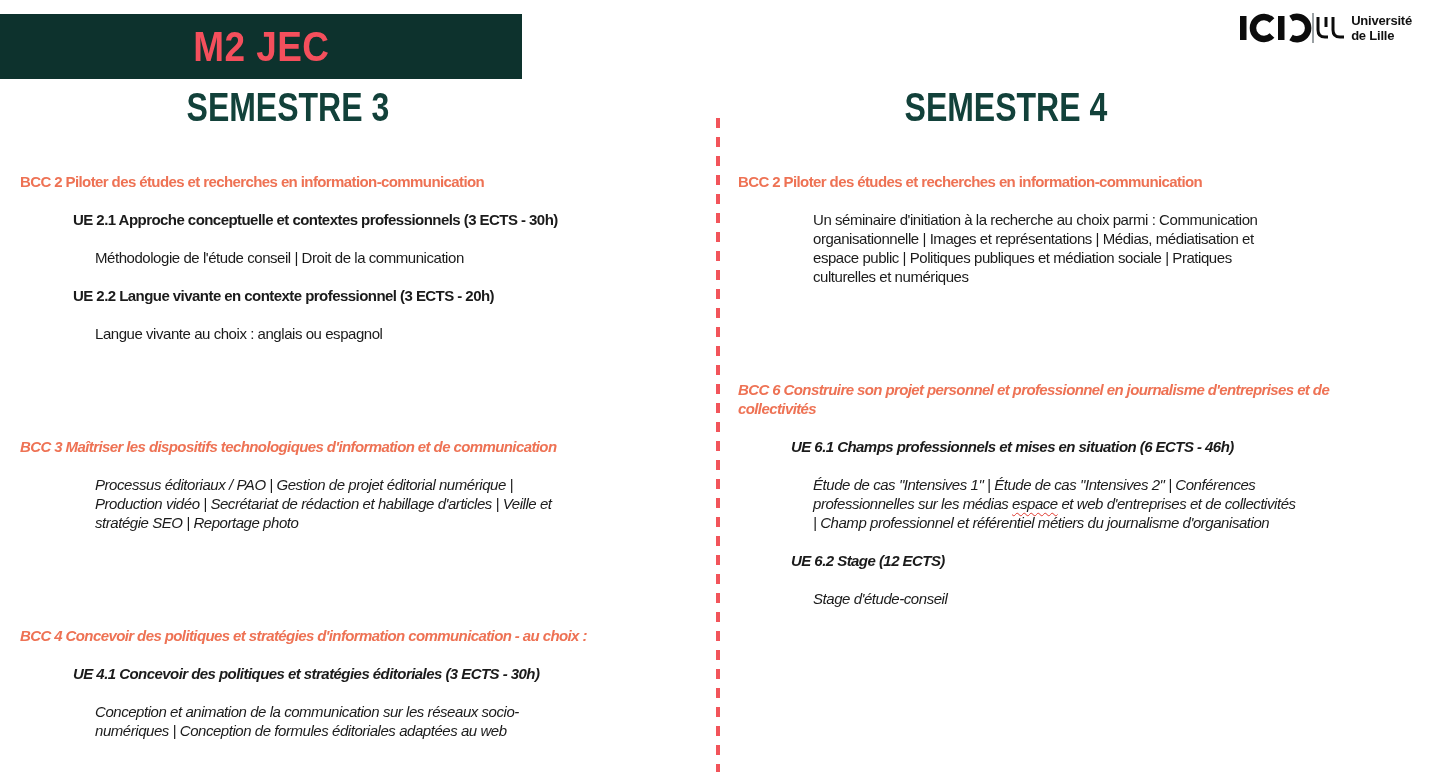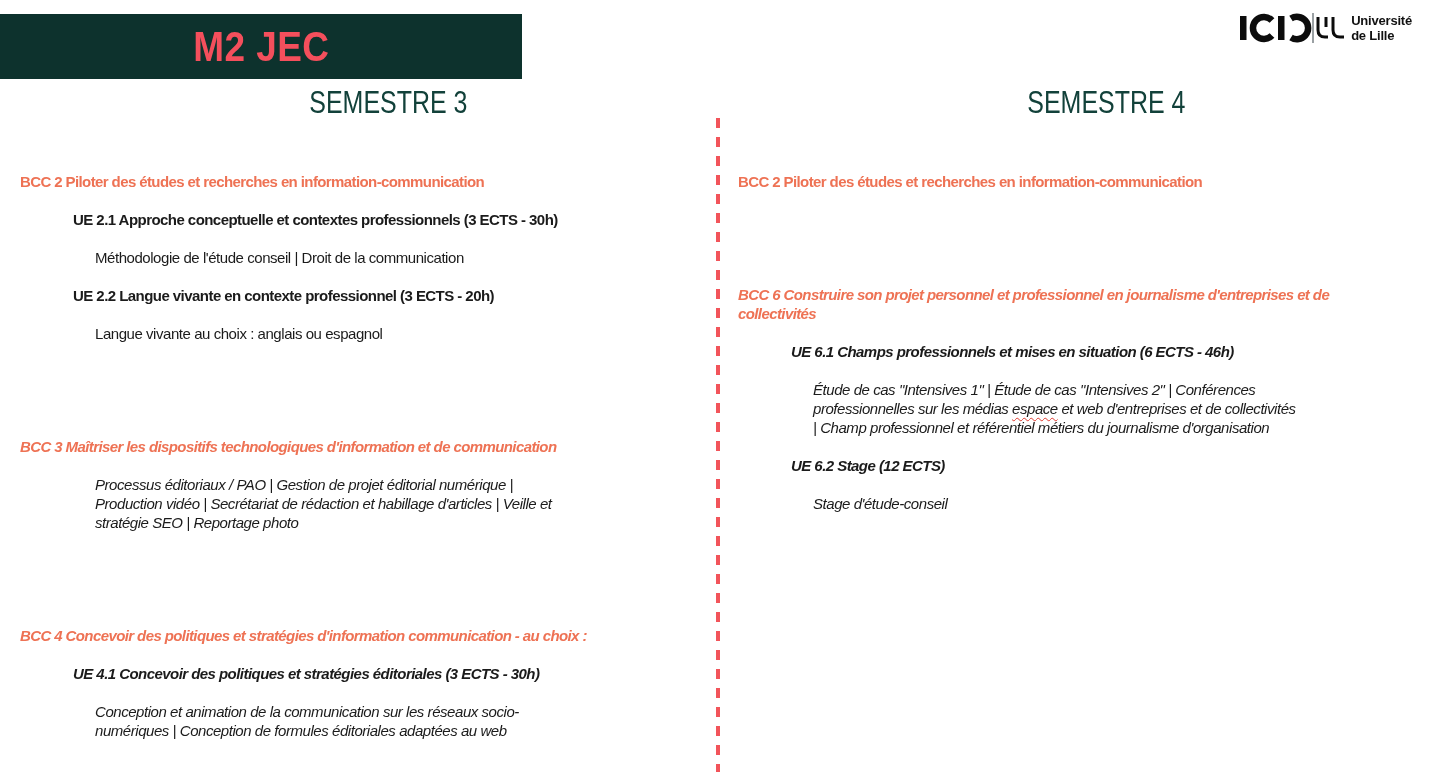--- a/index.html
+++ b/index.html
@@ -14,22 +14,22 @@
                   transform:scaleX(.88); white-space:nowrap; }
 
   
   .logos { position:absolute; right:18px; top:12px; display:flex; align-items:center; }
   .icid-logo svg { display:block; }
   .logo-sep { width:2px; height:30px; background:#9aa0a3; }
   .ul-wrap { display:flex; align-items:center; gap:7px; }
   .ul-text { font-size:13px; line-height:15px; color:#111; font-weight:bold; letter-spacing:-.2px; }
 
   
-  .sem-title { position:absolute; top:84px; width:460px; text-align:center;
-               color:var(--teal2); font-weight:normal; font-size:32px; white-space:nowrap; }
+  .sem-title { position:absolute; top:84px; width:460px; 
+               color:var(--teal2); font-weight:bold; font-size:41px; white-space:nowrap; }
   .sem-title span { display:inline-block; transform:scaleX(.78); }
   .sem-left  { left:158px; }
   .sem-right { left:876px; }
 
   
   .divider { position:absolute; left:716px; top:118px; width:4px; height:654px;
              background:repeating-linear-gradient(to bottom, var(--dash) 0 10px, transparent 10px 19px); }
 
   
   .col { position:absolute; top:134px; font-size:15px; line-height:19px;
@@ -105,20 +105,24 @@
       
       
     </div>
 
     
   </div>
 
   <div class="col col-right">
     <div class="section">
       <div class="bcc">BCC 2 Piloter des études et recherches en information-communication</div>
+      <div class="desc">Un séminaire d'initiation à la recherche au choix parmi : Communication
+organisationnelle | Images et représentations | Médias, médiatisation et
+espace public | Politiques publiques et médiation sociale | Pratiques
+culturelles et numériques</div>
     </div>
 
     <div class="section">
       <div class="bcc">BCC 6 Construire son projet personnel et professionnel en journalisme d'entreprises et de
 collectivités</div>
       <div class="ue">UE 6.1 Champs professionnels et mises en situation (6 ECTS - 46h)</div>
       <div class="desc">Étude de cas "Intensives 1" | Étude de cas "Intensives 2" | Conférences
 professionnelles sur les médias <span class="squiggle">espace</span> et web d'entreprises et de collectivités
 | Champ professionnel et référentiel métiers du journalisme d'organisation</div>
       <div class="ue">UE 6.2 Stage (12 ECTS)</div>

